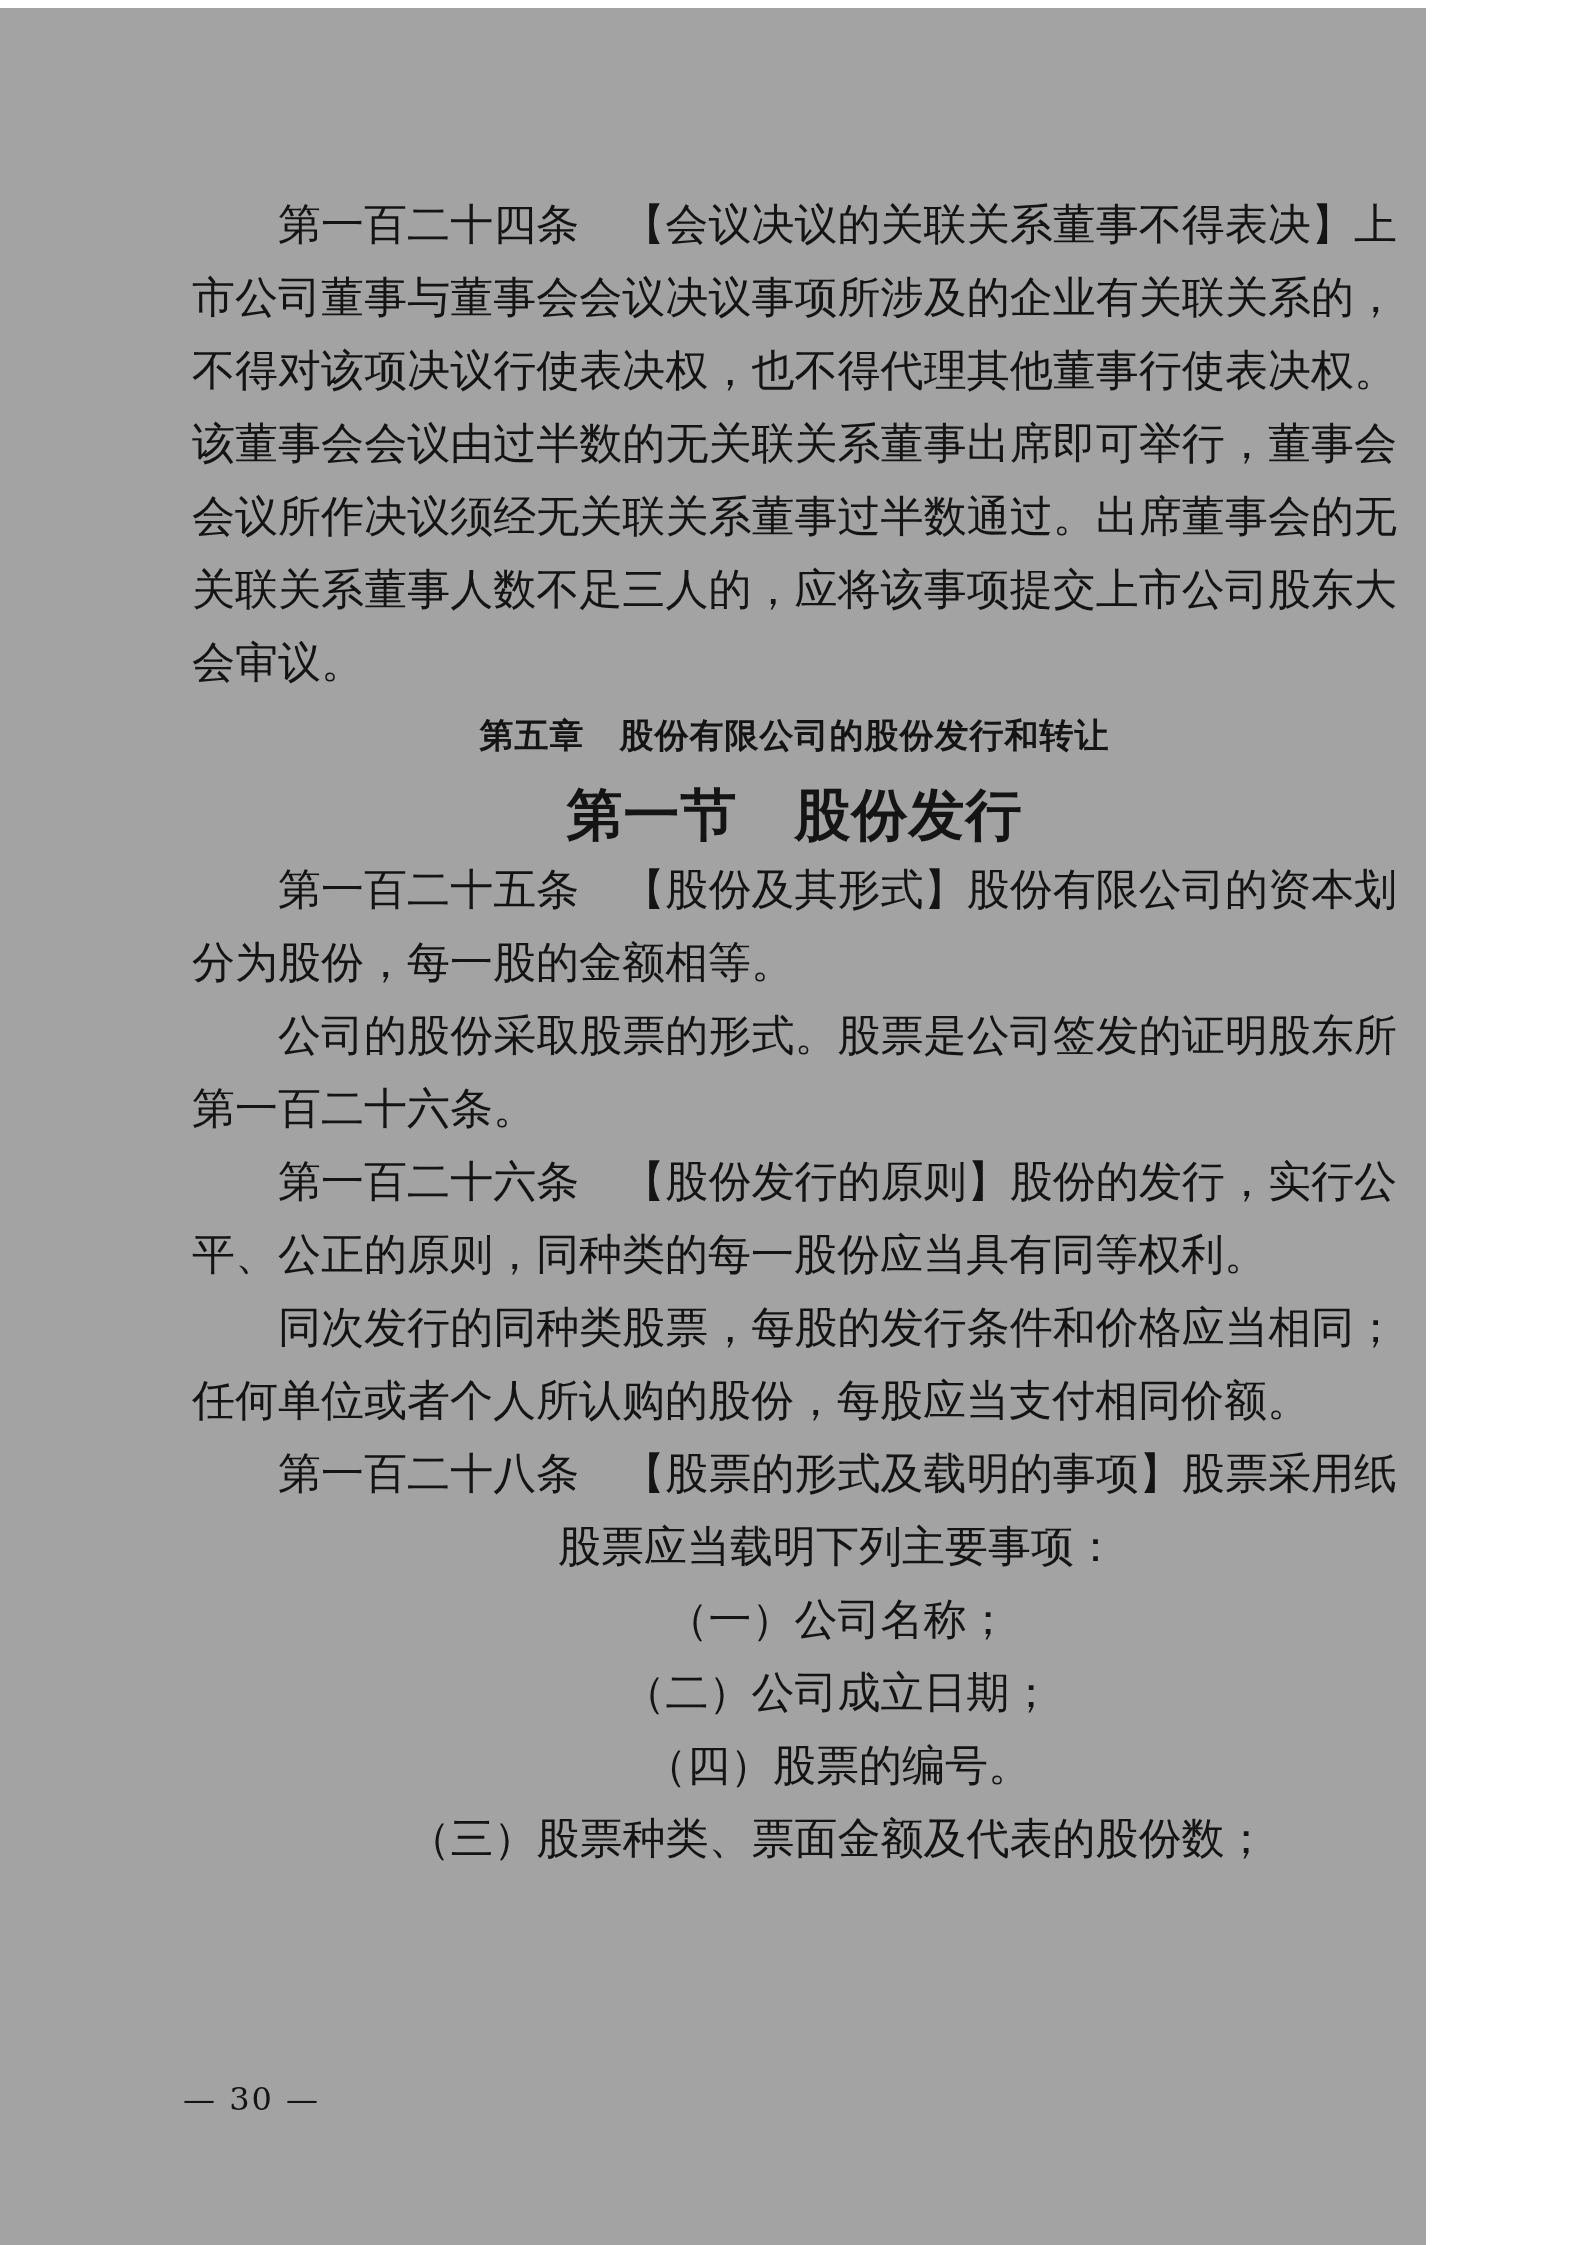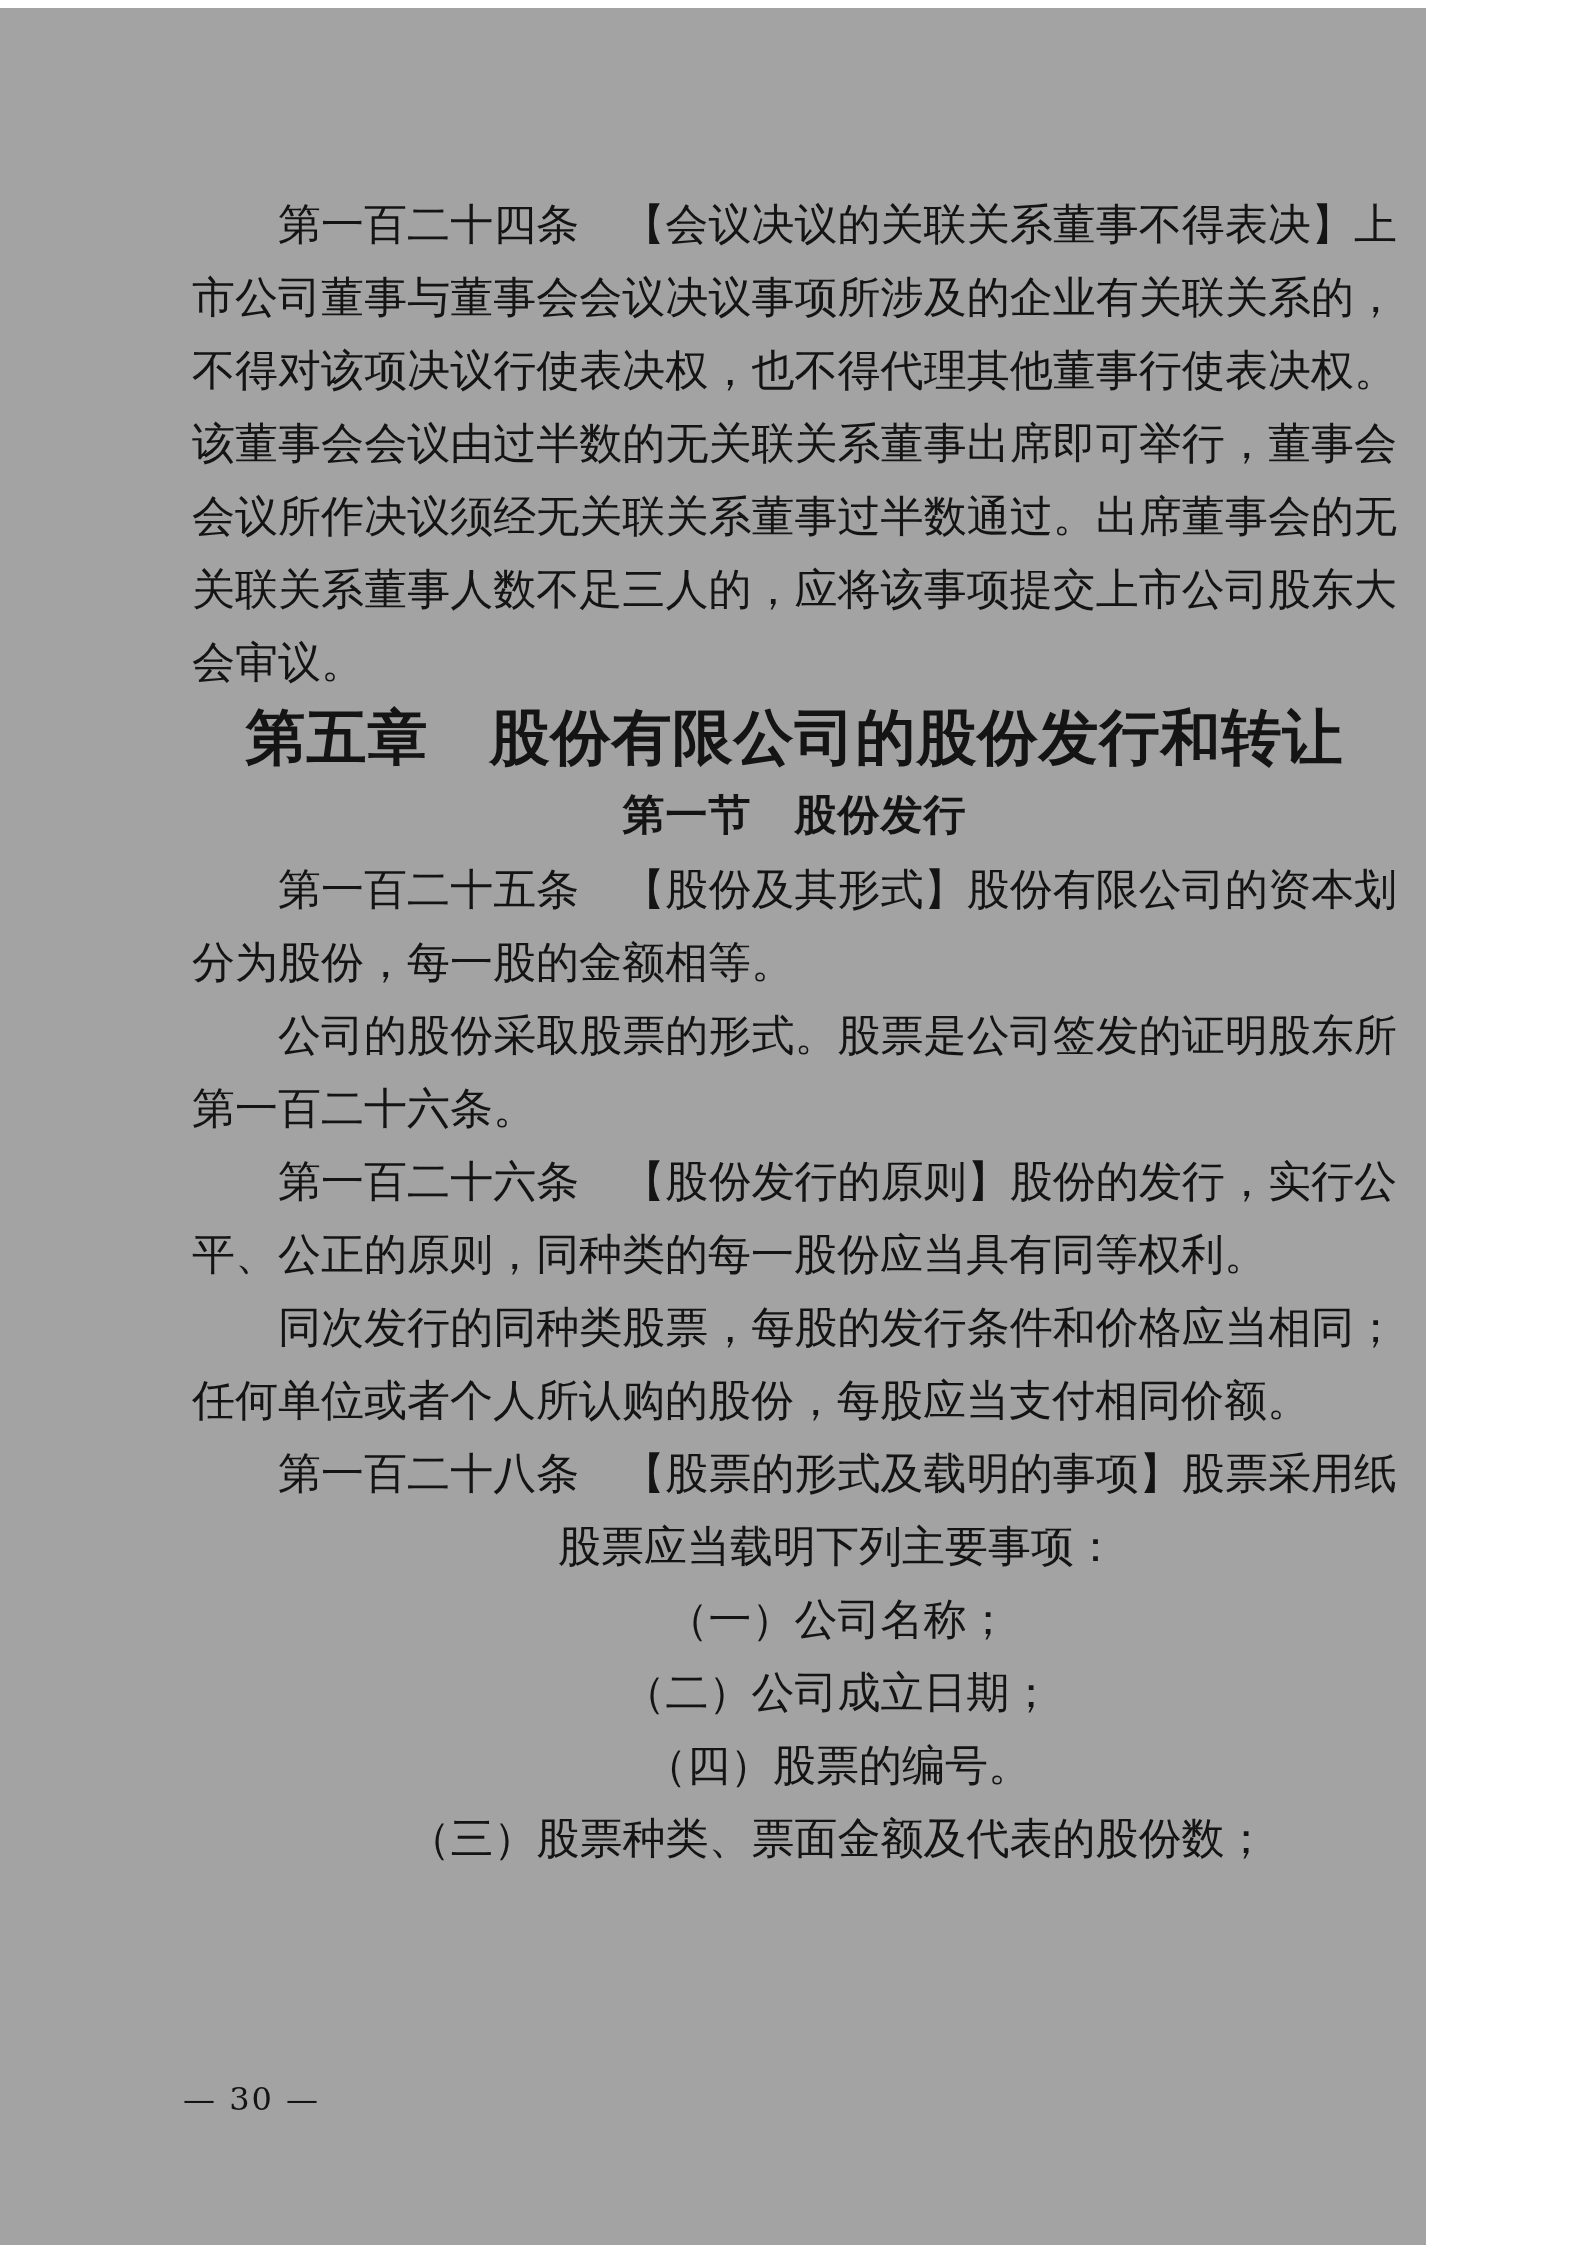--- a/index.html
+++ b/index.html
@@ -37,33 +37,33 @@
     text-justify: inter-character;
   }
   .line.indent {
     text-indent: 86px;
     text-align: center;
   }
   .chapter-heading {
     height: 78px;
     line-height: 78px;
     text-align: center;
-    font-family: Liberation Serif, serif;
+    font-family: Liberation Mono, monospace;
     font-weight: bold;
-    font-size: 60px;
+    font-size: 34px;
     letter-spacing: 1px;
     overflow: hidden;
   }
   .section-heading {
     height: 76px;
     line-height: 76px;
     text-align: center;
     font-family: "DejaVu Sans", "Liberation Sans", sans-serif;
     font-weight: bold;
-    font-size: 42px;
+    font-size: 56px;
     letter-spacing: 1px;
     overflow: hidden;
   }
   .page-number {
     position: absolute;
     left: 183px;
     top: 2072px;
     font-size: 32px;
     letter-spacing: 2px;
     color: #141414;

